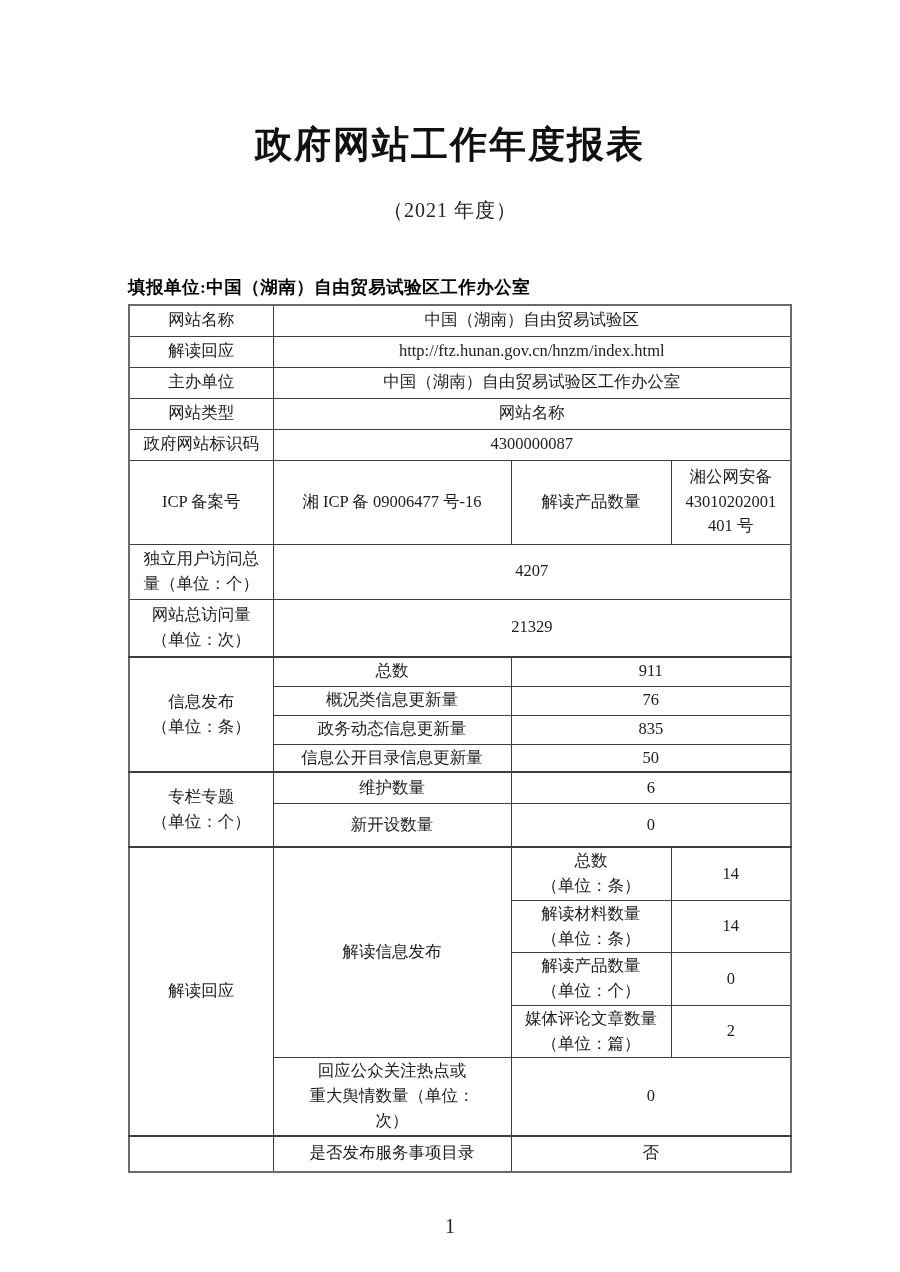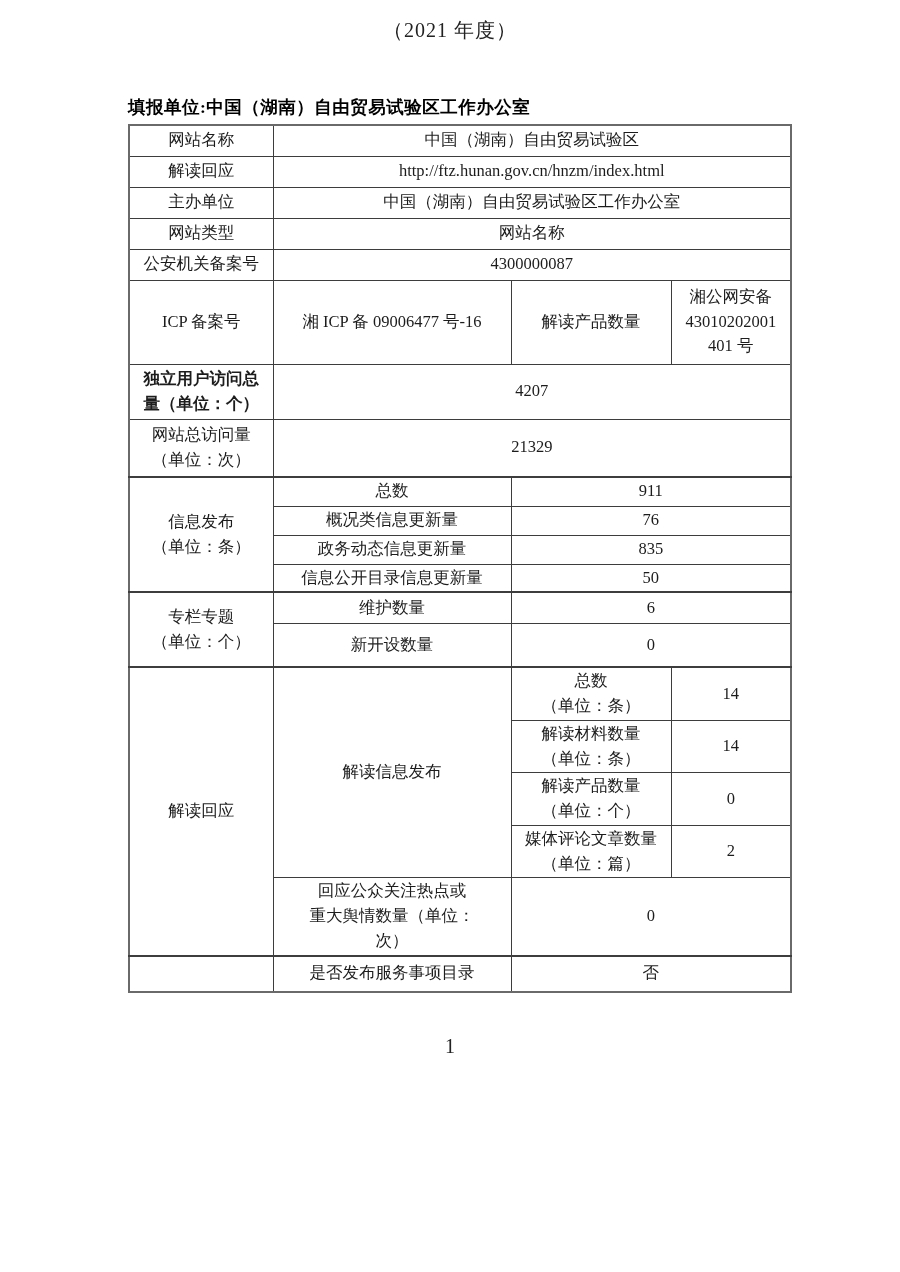--- a/index.html
+++ b/index.html
@@ -8,47 +8,48 @@
     font-family:"Liberation Serif","DejaVu Serif",serif;
     color:#1c1c1c;
   }
   .page{width:900px;height:1272px;}
   .title{
     padding-top:120px;margin:0;text-align:center;
     font-family:"Liberation Sans","DejaVu Sans",sans-serif;
     font-weight:bold;font-size:37px;letter-spacing:2px;color:#111;
   }
   .subtitle{
-    margin-top:17px;text-align:center;font-size:20px;letter-spacing:1px;color:#222;
+    margin-top:27px;text-align:center;font-size:20px;letter-spacing:1px;color:#222;
   }
   .filler-line{
     margin:51px 0 0 128px;font-size:17.5px;font-weight:bold;color:#000000;
     letter-spacing:0.5px;
   }
   table.report{
     margin:5px 0 0 128px;width:662px;table-layout:fixed;
     border-collapse:collapse;border:2px solid #6a6a6a;
   }
   table.report td{
     border:1px solid #3d3d3d;text-align:center;vertical-align:middle;
     font-size:16.5px;line-height:1.5;padding:1px 4px;color:#1c1c1c;
     overflow:hidden;
   }
   td.pre{white-space:pre-line;}
-  td.left{text-align:left;padding-left:5px;padding-right:3px;font-weight:bold;}
+  td.left{text-align:left;padding-left:5px;padding-right:3px;}
   tr.sec td{border-top-width:2px;}
   .pagenum{
     margin-top:42px;text-align:center;font-size:20px;color:#222;
   }
 </style>
 </head>
 <body>
 
 <div class="page">
 
+  <h1 class="title">政府网站工作年度报表</h1>
 
   <div class="subtitle">（2021 年度）</div>
 
   <div class="filler-line"><span>填报单位:</span><span>中国（湖南）自由贸易试验区工作办公室</span></div>
 
   <table class="report">
     <colgroup>
       <col style="width:144px">
         <col style="width:238px">
         <col style="width:160px">
@@ -70,21 +71,21 @@
       <td>主办单位</td>
       <td colspan="3">中国（湖南）自由贸易试验区工作办公室</td>
     </tr>
 
     <tr style="height:31px">
       <td>网站类型</td>
       <td colspan="3">网站名称</td>
     </tr>
 
     <tr style="height:31px">
-      <td>公安机关备案号</td>
+      <td>政府网站标识码</td>
       <td colspan="3">4300000087</td>
     </tr>
 
     <tr style="height:84px">
       <td>ICP 备案号</td>
       <td>湘 ICP 备 09006477 号-16</td>
       <td>解读产品数量</td>
       <td class="pre">湘公网安备
 43010202001
 401 号</td>

